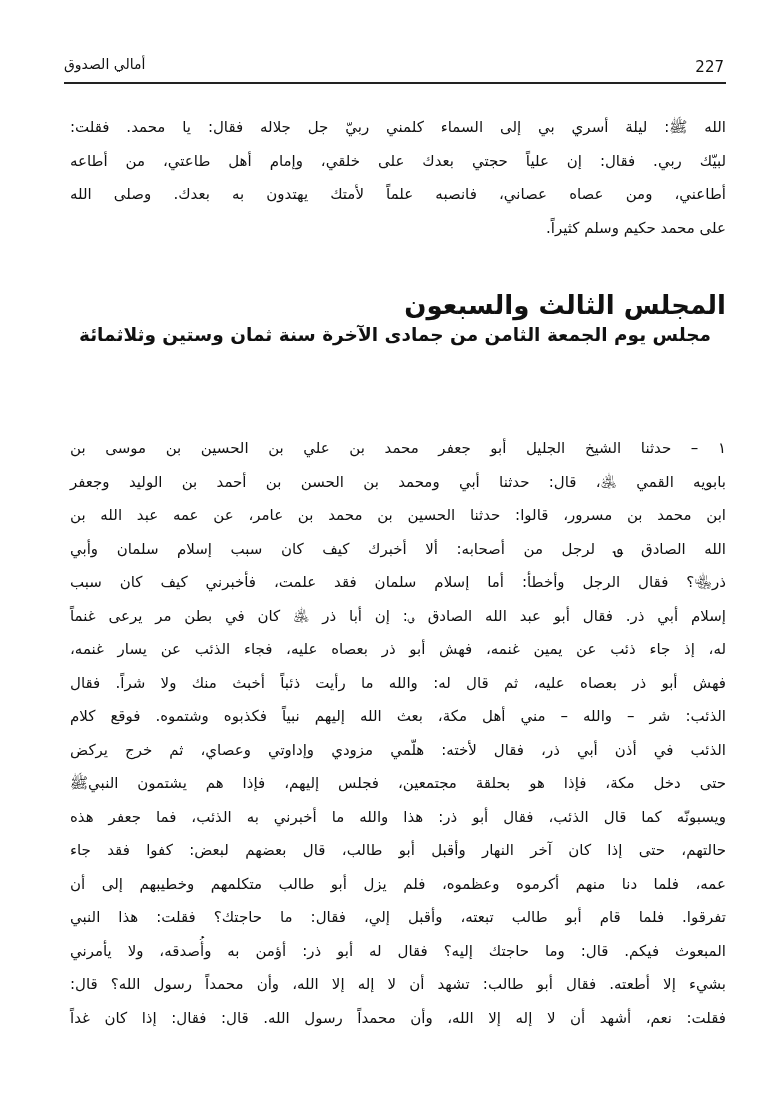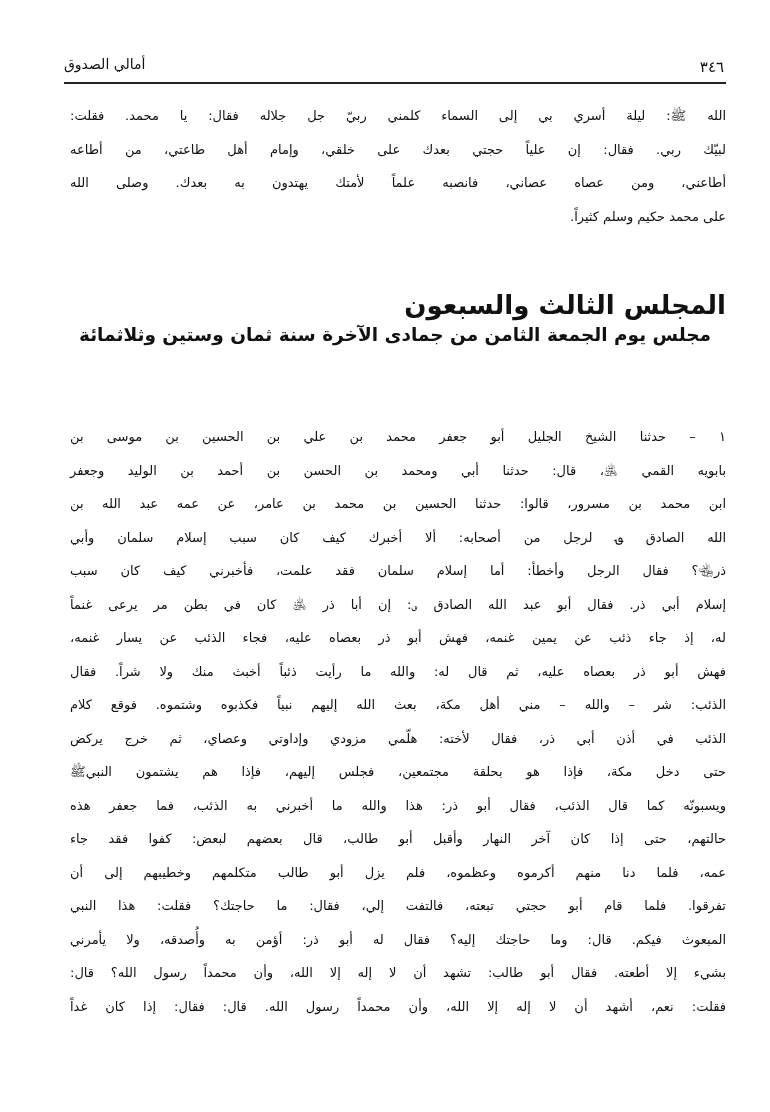--- a/index.html
+++ b/index.html
@@ -50,22 +50,23 @@
       height: 0;
       border-top: 2px solid #222;
     }
     .text-block {
       position: absolute;
       left: 6px;
       right: 0;
       direction: rtl;
       text-align: justify;
       text-align-last: justify;
-      font-size: 13px;
+      font-size: 15px;
       line-height: 33.5px;
+      margin-top: 12px;
     }
     .text-block .line {
       display: block;
       white-space: nowrap;
       text-align-last: justify;
       text-align: justify;
     }
     .text-block .line.last {
       text-align-last: right;
     }
@@ -101,21 +102,21 @@
     .hadith-lead {
       font-weight: normal;
     }
   </style>
 </head>
 <body>
 
 <div class="page">
 
   <div class="running-header">
-    <span class="header-page-number">٣٤٦</span>
+    <span class="header-page-number">227</span>
     <span class="header-book-title">أمالي الصدوق</span>
   </div>
   <div class="header-rule"></div>
 
   <div class="text-block top-paragraph">
     <span class="line">الله ﷺ: ليلة أسري بي إلى السماء كلمني ربيّ جل جلاله فقال: يا محمد. فقلت:</span>
     <span class="line">لبيّك ربي. فقال: إن علياً حجتي بعدك على خلقي، وإمام أهل طاعتي، من أطاعه</span>
     <span class="line">أطاعني، ومن عصاه عصاني، فانصبه علماً لأمتك يهتدون به بعدك. وصلى الله</span>
     <span class="line last">على محمد حكيم وسلم كثيراً.</span>
   </div>
@@ -135,19 +136,19 @@
     <span class="line">ذر﵄؟ فقال الرجل وأخطأ: أما إسلام سلمان فقد علمت، فأخبرني كيف كان سبب</span>
     <span class="line">إسلام أبي ذر. فقال أبو عبد الله الصادق ؈: إن أبا ذر ﵁ كان في بطن مر يرعى غنماً</span>
     <span class="line">له، إذ جاء ذئب عن يمين غنمه، فهش أبو ذر بعصاه عليه، فجاء الذئب عن يسار غنمه،</span>
     <span class="line">فهش أبو ذر بعصاه عليه، ثم قال له: والله ما رأيت ذئباً أخبث منك ولا شراً. فقال</span>
     <span class="line">الذئب: شر – والله – مني أهل مكة، بعث الله إليهم نبياً فكذبوه وشتموه. فوقع كلام</span>
     <span class="line">الذئب في أذن أبي ذر، فقال لأخته: هلّمي مزودي وإداوتي وعصاي، ثم خرج يركض</span>
     <span class="line">حتى دخل مكة، فإذا هو بحلقة مجتمعين، فجلس إليهم، فإذا هم يشتمون النبيﷺ</span>
     <span class="line">ويسبونّه كما قال الذئب، فقال أبو ذر: هذا والله ما أخبرني به الذئب، فما جعفر هذه</span>
     <span class="line">حالتهم، حتى إذا كان آخر النهار وأقبل أبو طالب، قال بعضهم لبعض: كفوا فقد جاء</span>
     <span class="line">عمه، فلما دنا منهم أكرموه وعظموه، فلم يزل أبو طالب متكلمهم وخطيبهم إلى أن</span>
-    <span class="line">تفرقوا. فلما قام أبو حجتي تبعته، فالتفت إلي، فقال: ما حاجتك؟ فقلت: هذا النبي</span>
+    <span class="line">تفرقوا. فلما قام أبو طالب تبعته، وأقبل إلي، فقال: ما حاجتك؟ فقلت: هذا النبي</span>
     <span class="line">المبعوث فيكم. قال: وما حاجتك إليه؟ فقال له أبو ذر: أؤمن به وأُصدقه، ولا يأمرني</span>
     <span class="line">بشيء إلا أطعته. فقال أبو طالب: تشهد أن لا إله إلا الله، وأن محمداً رسول الله؟ قال:</span>
     <span class="line">فقلت: نعم، أشهد أن لا إله إلا الله، وأن محمداً رسول الله. قال: فقال: إذا كان غداً</span>
   </div>
 
 </div>
 
 </body></html>

